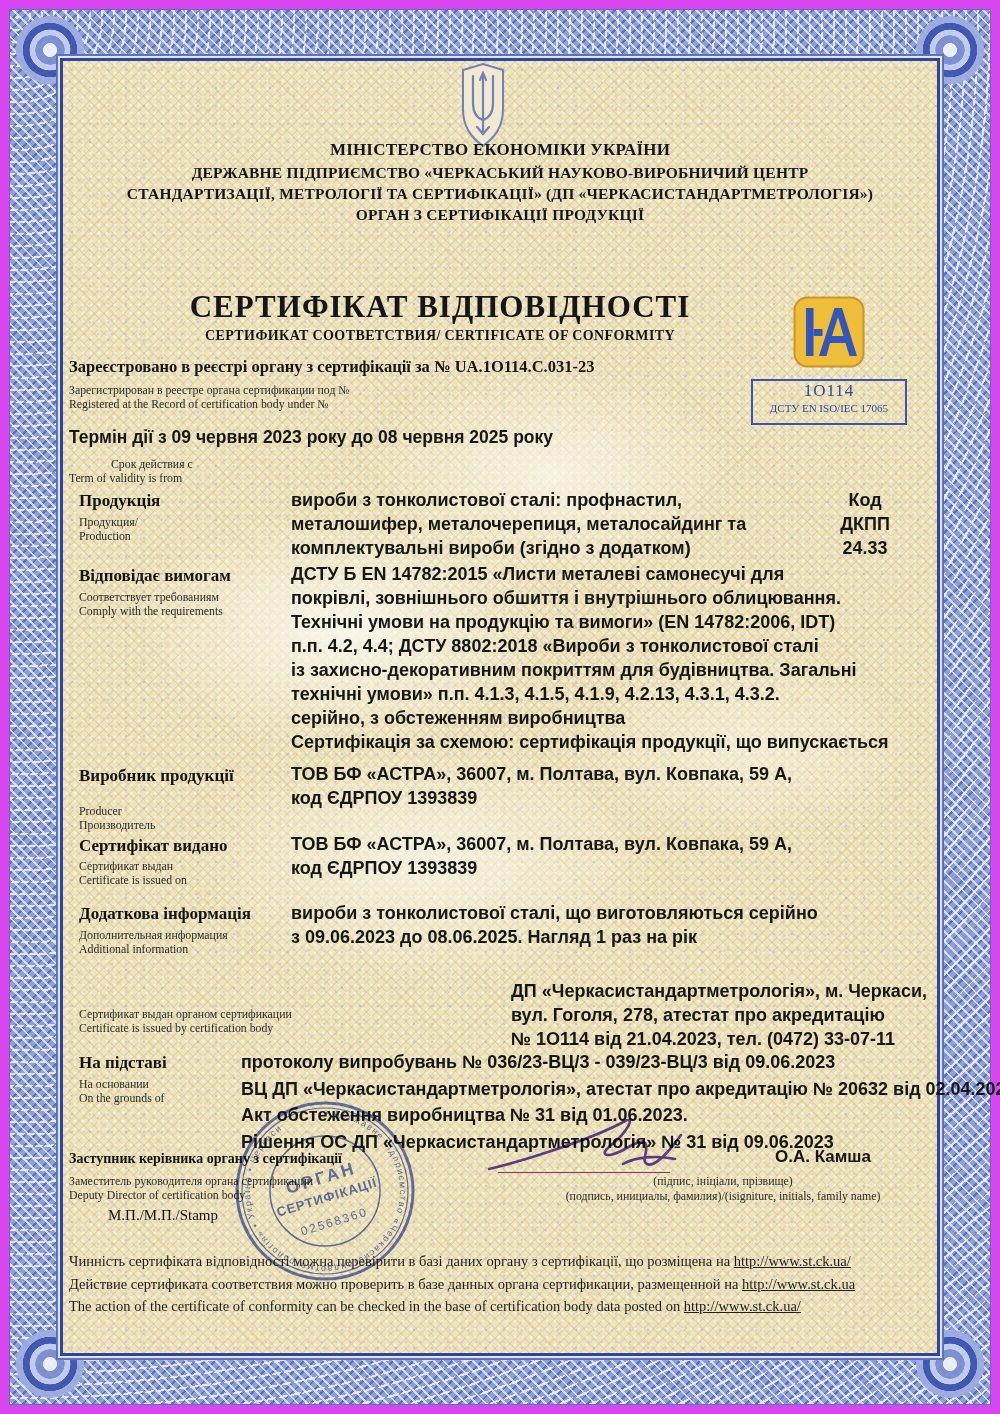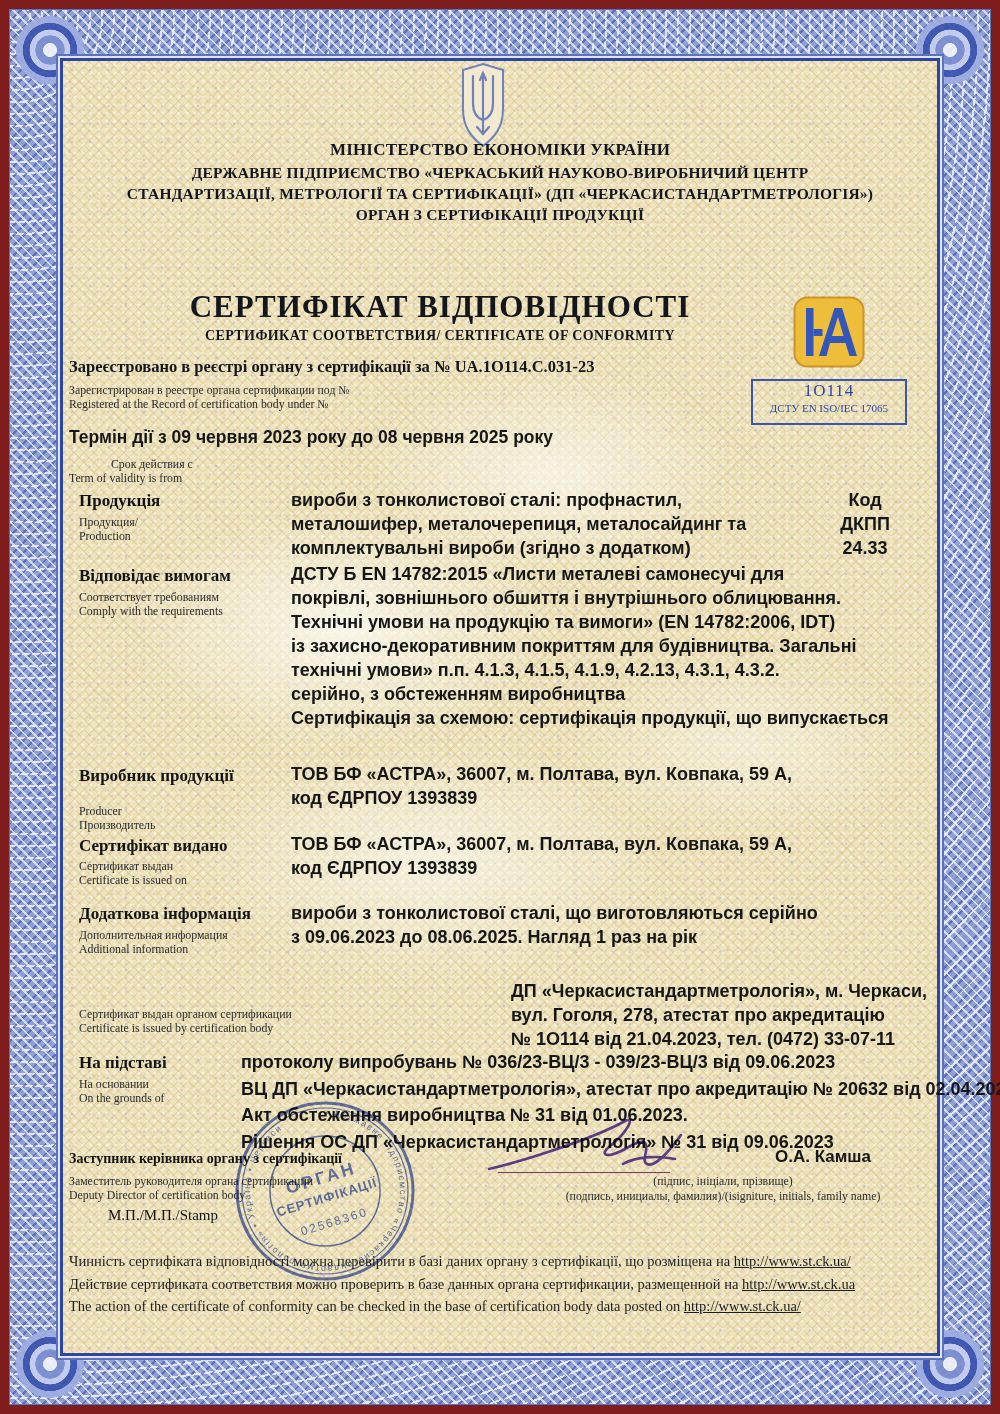--- a/index.html
+++ b/index.html
@@ -1,16 +1,16 @@
 <!DOCTYPE html>
 <html><head>
 <meta charset="utf-8">
 <style>
   html,body { margin:0; padding:0; background:#ffffff; }
-  .page { position:relative; width:1000px; height:1414px; background:#7f1d1d; overflow:hidden;
+  .page { position:relative; width:1000px; height:1414px; background:#d946ef; overflow:hidden;
           font-family:"Liberation Serif", serif; }
 
   
   .band { position:absolute; inset:9px; background-color:#8fa0d6; border:1px solid #5d72bc;
     background-image:
       repeating-linear-gradient(45deg, rgba(238,242,252,.75) 0 2px, rgba(238,242,252,0) 2px 7px),
       repeating-linear-gradient(135deg, rgba(42,64,148,.5) 0 2px, rgba(42,64,148,0) 2px 7px),
       repeating-radial-gradient(circle at 7px 7px, #dfe5f6 0 2px, rgba(223,229,246,0) 2px 12px);
   }
   .corner { position:absolute; width:96px; height:96px; transform:rotate(45deg); opacity:.95;
@@ -132,20 +132,21 @@
       <div>24.33</div>
     </div>
 
     <div class="lbl" style="left:16px; top:505px;">Відповідає вимогам</div>
     <div class="sub" style="left:16px; top:529px;">Соответствует требованиям</div>
     <div class="sub" style="left:16px; top:543px;">Comply with the requirements</div>
     <div class="val" style="left:228px; top:501px;">
       <div>ДСТУ Б EN 14782:2015 «Листи металеві самонесучі для</div>
       <div>покрівлі, зовнішнього обшиття і внутрішнього облицювання.</div>
       <div>Технічні умови на продукцію та вимоги» (EN 14782:2006, IDT)</div>
+      <div>п.п. 4.2, 4.4; ДСТУ 8802:2018 «Вироби з тонколистової сталі</div>
       <div>із захисно-декоративним покриттям для будівництва. Загальні</div>
       <div>технічні умови» п.п. 4.1.3, 4.1.5, 4.1.9, 4.2.13, 4.3.1, 4.3.2.</div>
       <div>серійно, з обстеженням виробництва</div>
       <div>Сертифікація за схемою: сертифікація продукції, що випускається</div>
     </div>
 
     <div class="lbl" style="left:16px; top:705px;">Виробник продукції</div>
     <div class="sub" style="left:16px; top:729px;margin-top:28px;">Производитель</div>
     <div class="sub" style="left:16px; top:743px;">Producer</div>
     <div class="val" style="left:228px; top:701px;">

